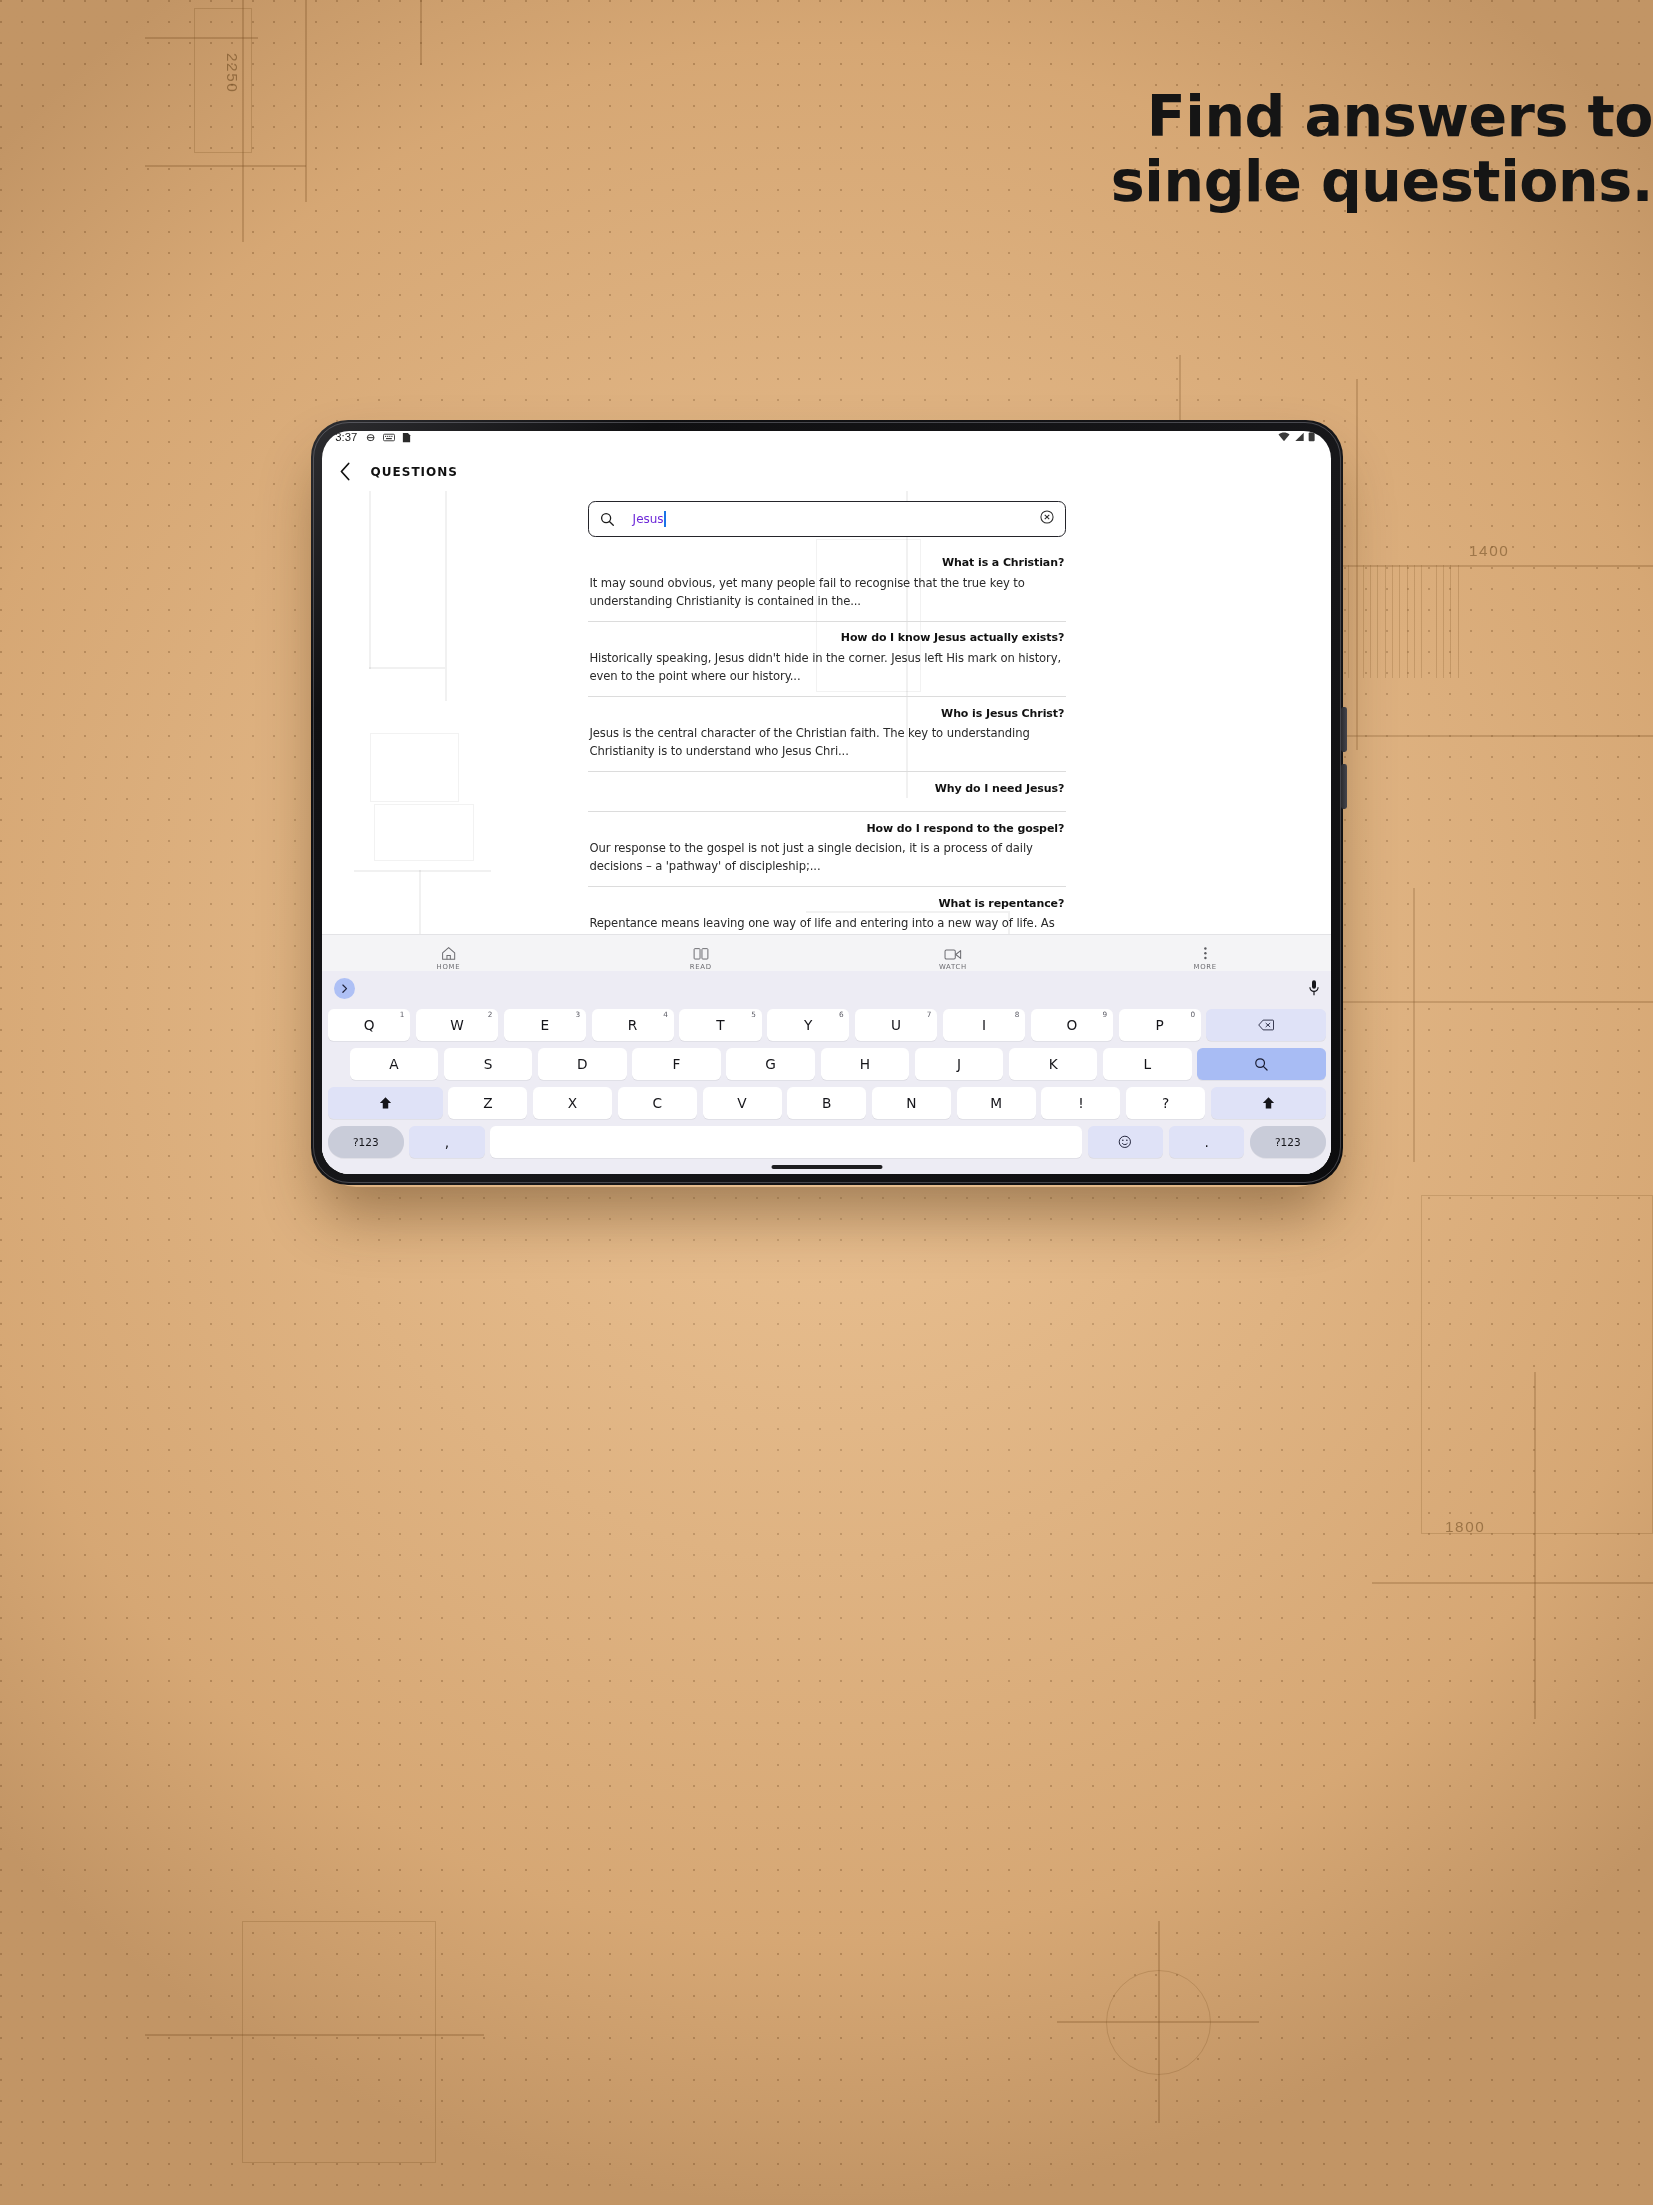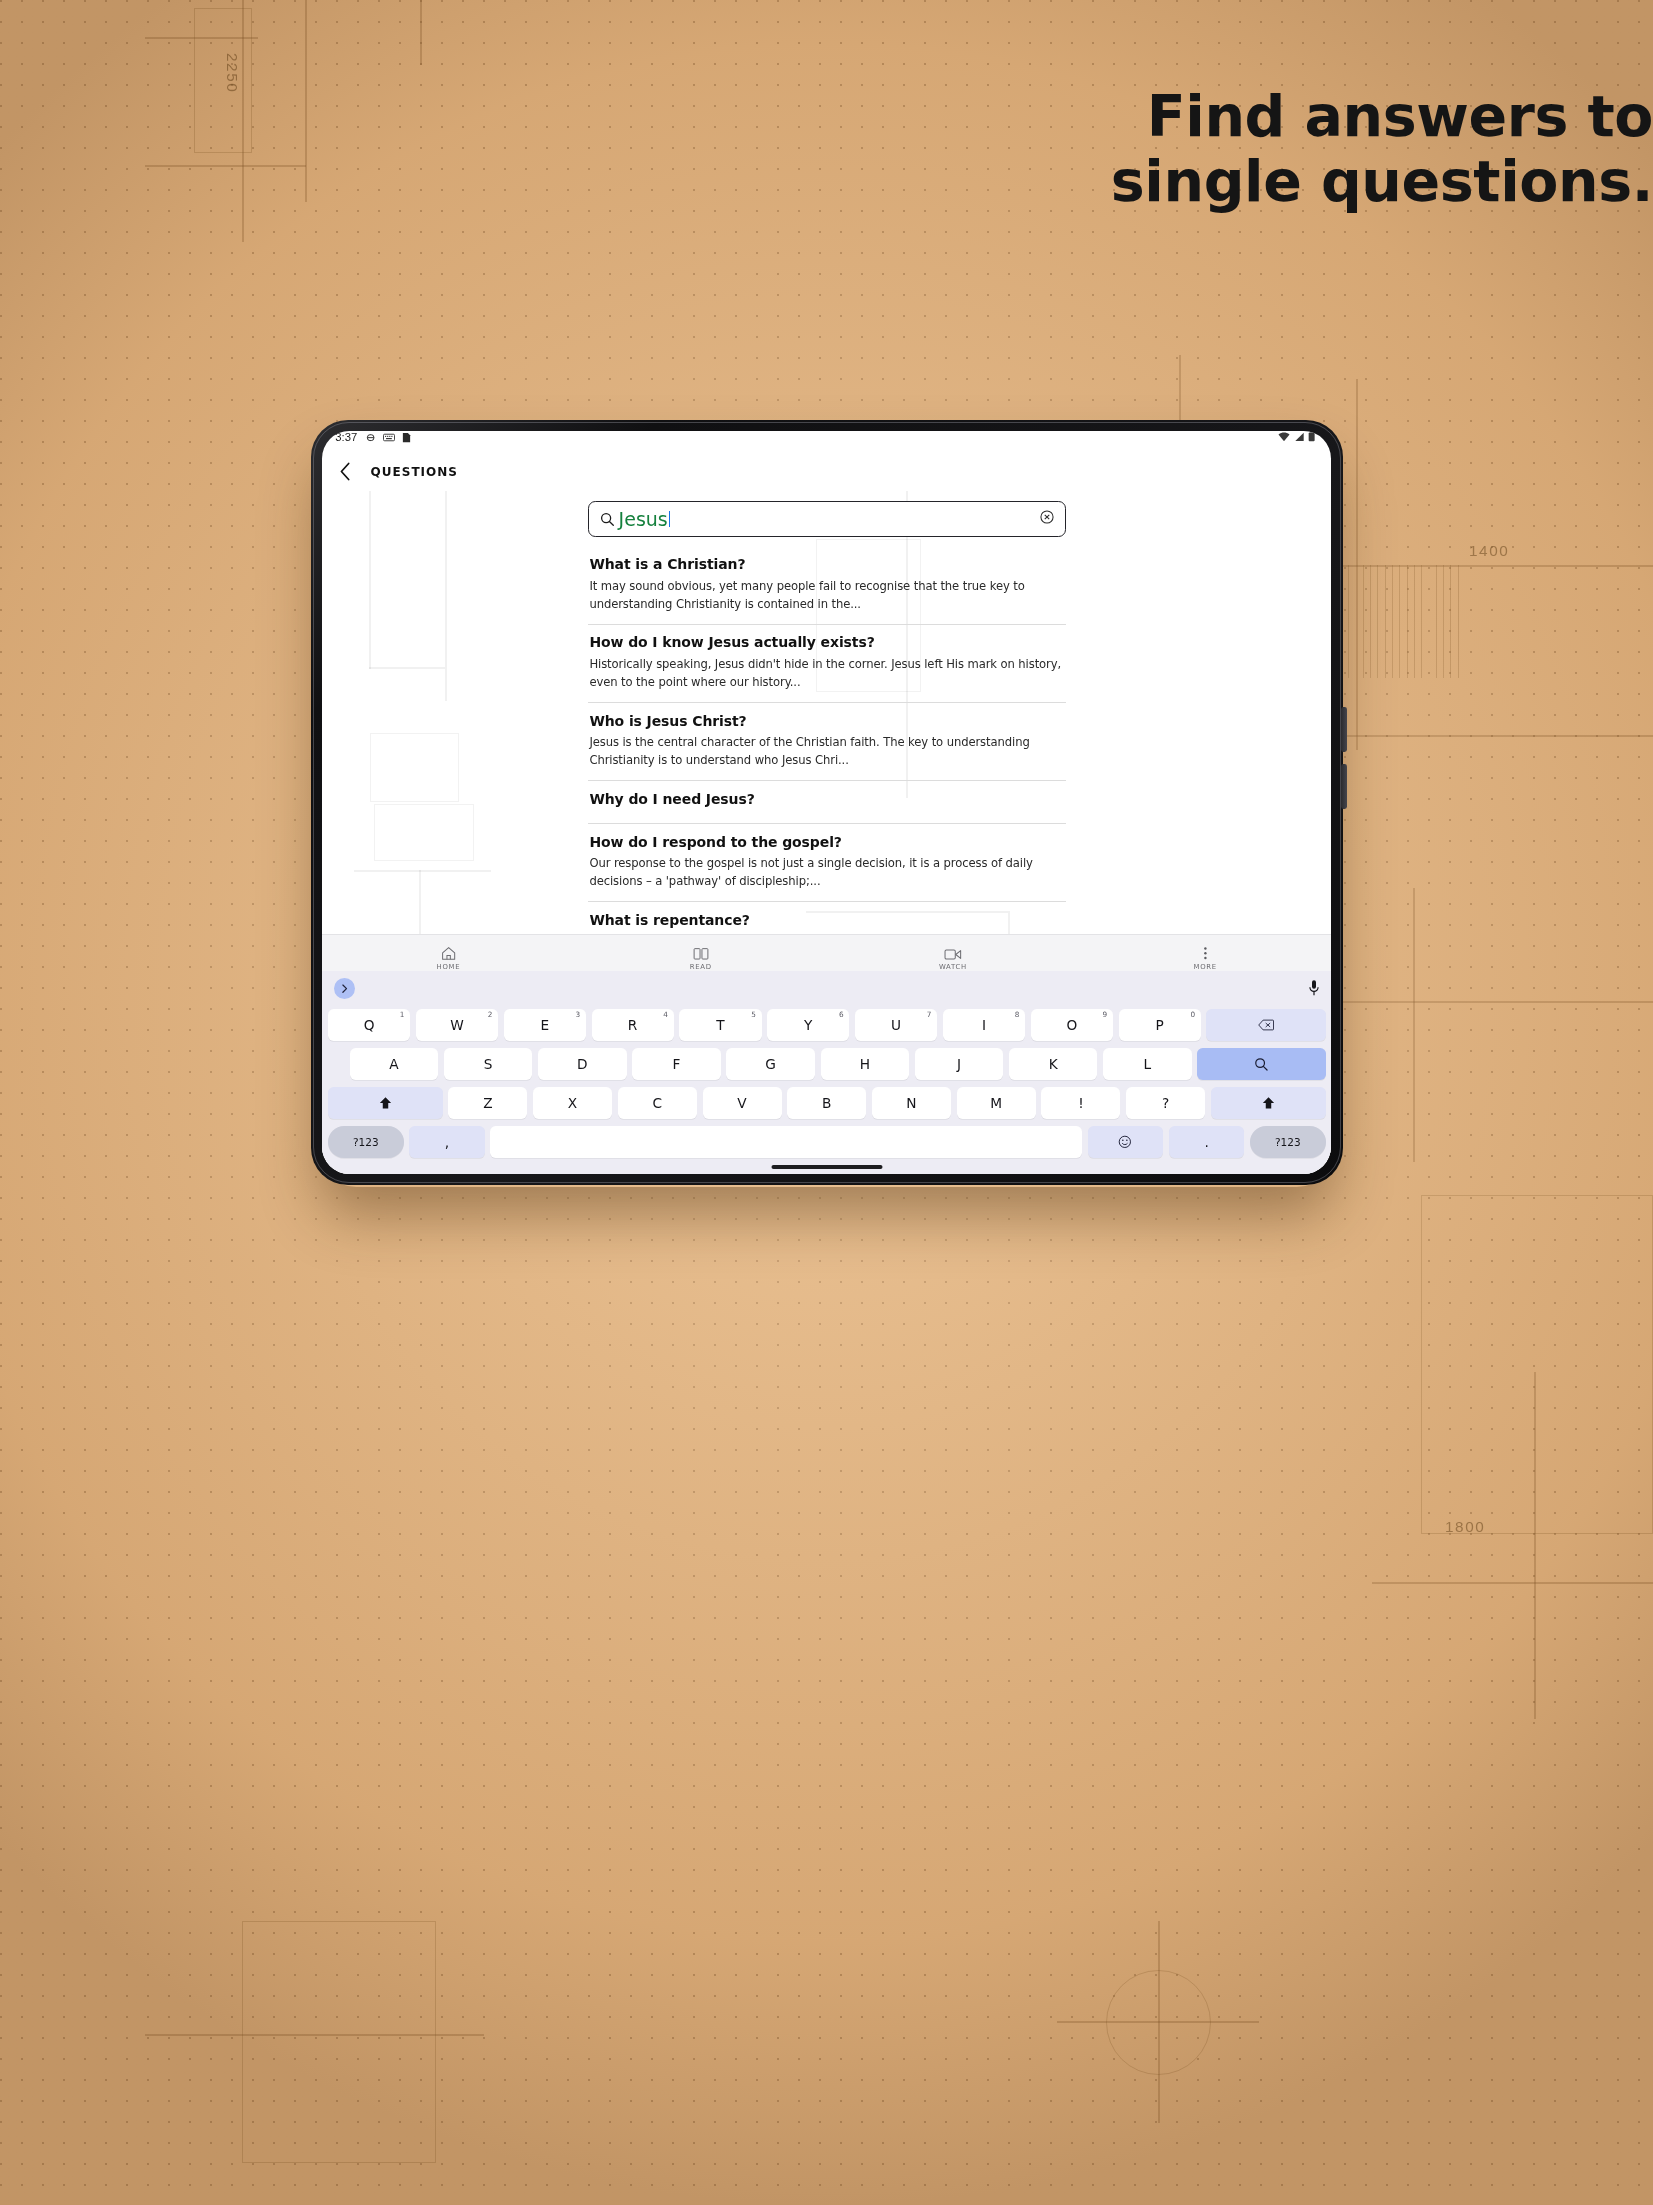--- a/index.html
+++ b/index.html
@@ -140,45 +140,46 @@
     margin-top: 9.7px;
     height: 36px;
     border: 1.3px solid #24242a;
     border-radius: 7.3px;
     display: flex; align-items: center;
     padding: 0 9.7px 0 11.3px;
     background: #fff;
   }
   #search-icon { flex: 0 0 auto; display:flex; }
   #search-value {
-    margin-left: 4px;
+    margin-left: 18px;
     font-family: "DejaVu Sans", sans-serif;
-    font-size: 19px;
-    color: #15803d;
+    font-size: 12px;
+    color: #6d28d9;
     display: flex; align-items: center;
   }
   #caret {
     display:inline-block; width: 1.6px; height: 16px;
     background: #1a73e8; margin-left: 0.8px;
   }
   #clear-icon { margin-left: auto; }
 
   
   #qlist { margin-top: 9.7px; }
   .qitem {
     padding: 9.7px 1.6px 10.5px 1.6px;
     border-bottom: 1.3px solid #dcdcdc;
   }
   .qtitle {
     font-family: "DejaVu Sans", sans-serif;
     font-weight: 700;
-    font-size: 14px;
+    font-size: 11px;
     color: #111;
     margin-bottom: 5.7px;
     letter-spacing: -0.1px;
+    text-align: right;
   }
   .qsnippet {
     font-family: "DejaVu Sans", sans-serif;
     font-size: 11.6px;
     line-height: 1.52;
     color: #2a2a2a;
     letter-spacing: -0.1px;
   }
 
   

